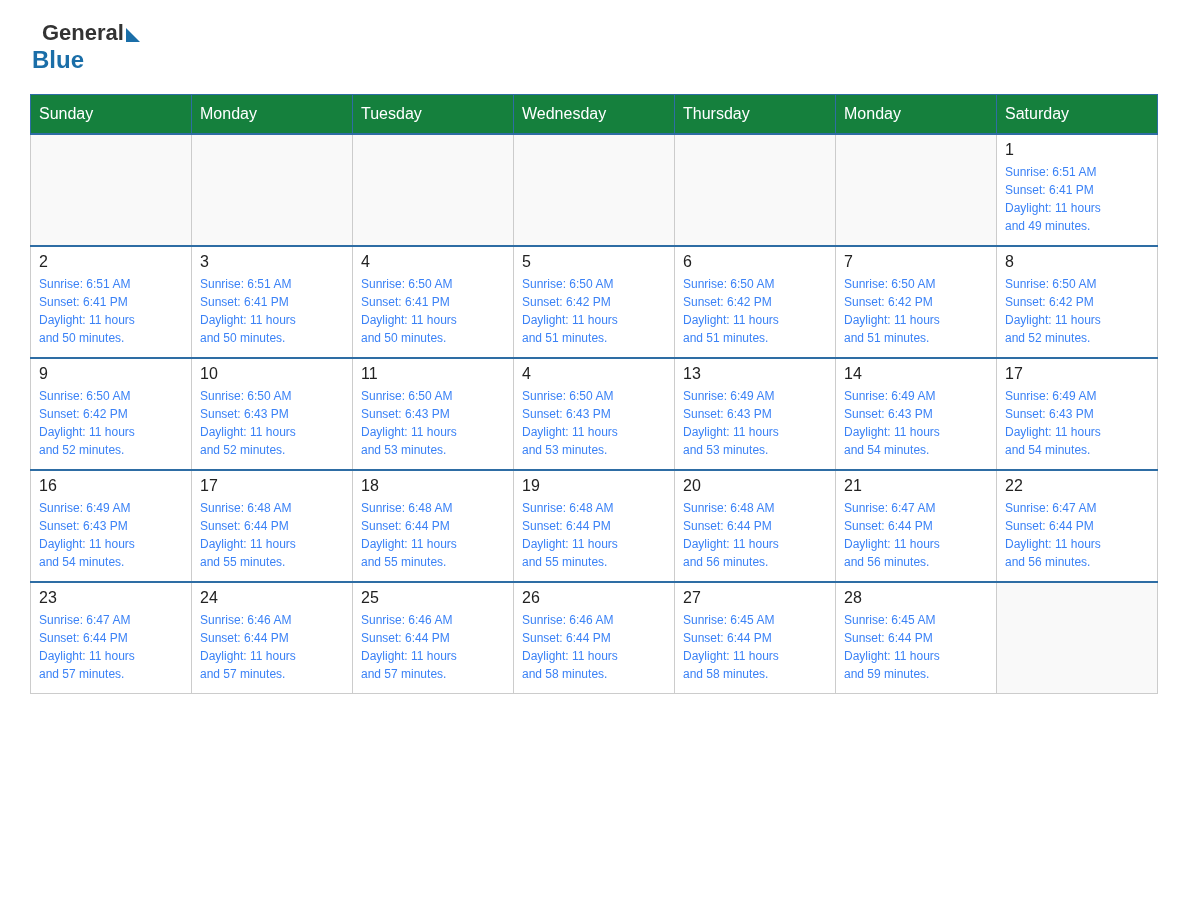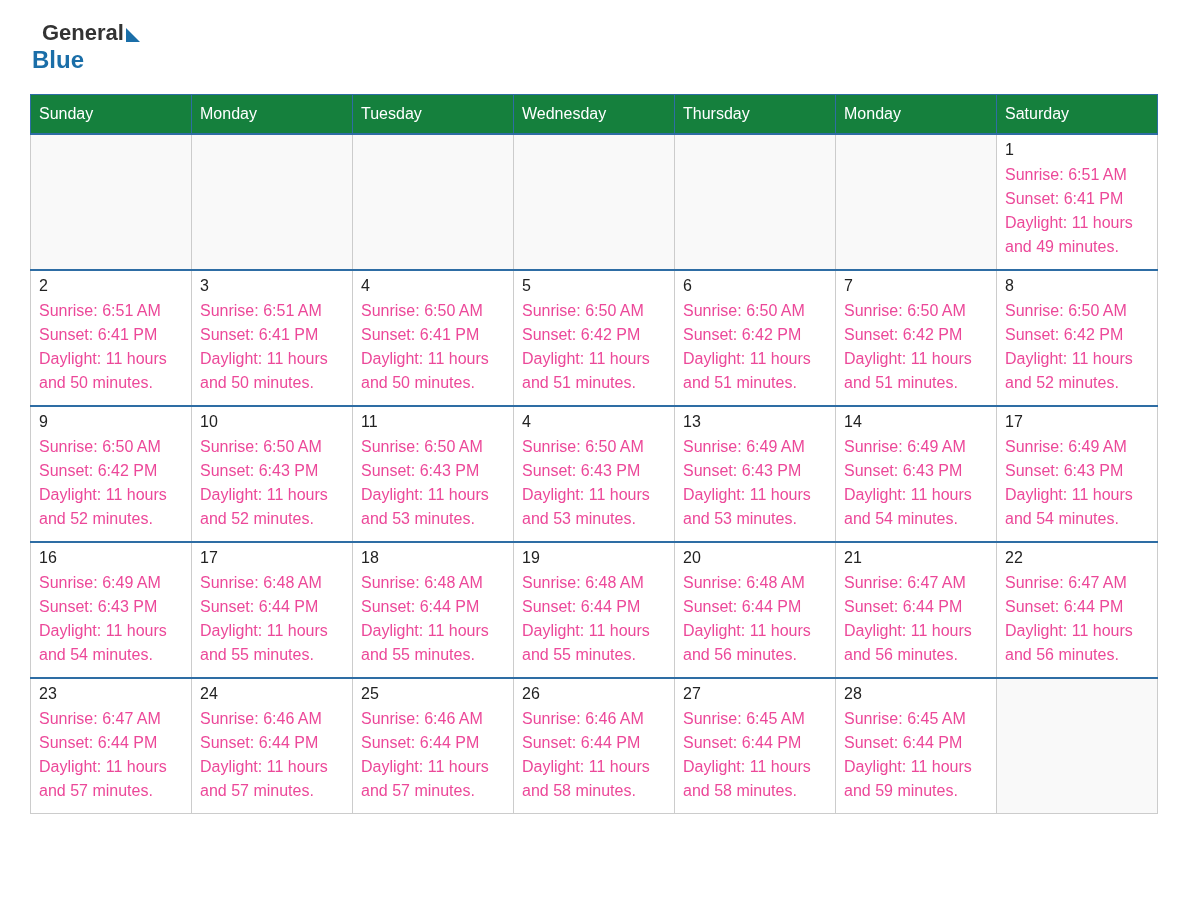--- a/index.html
+++ b/index.html
@@ -83,22 +83,22 @@
       height: 110px;
     }
     .day-number {
       font-size: 16px;
       color: #222;
       font-weight: normal;
       margin-bottom: 4px;
       display: block;
     }
     .day-info {
-      font-size: 16px;
-      color: #ec4899;
+      font-size: 12px;
+      color: #3b82f6;
       line-height: 1.5;
     }
     .empty-cell {
       background: #f9f9f9;
     }
     tr td {
       border-top: 2px solid #2e6da4;
     }
     
     .week-row td {

